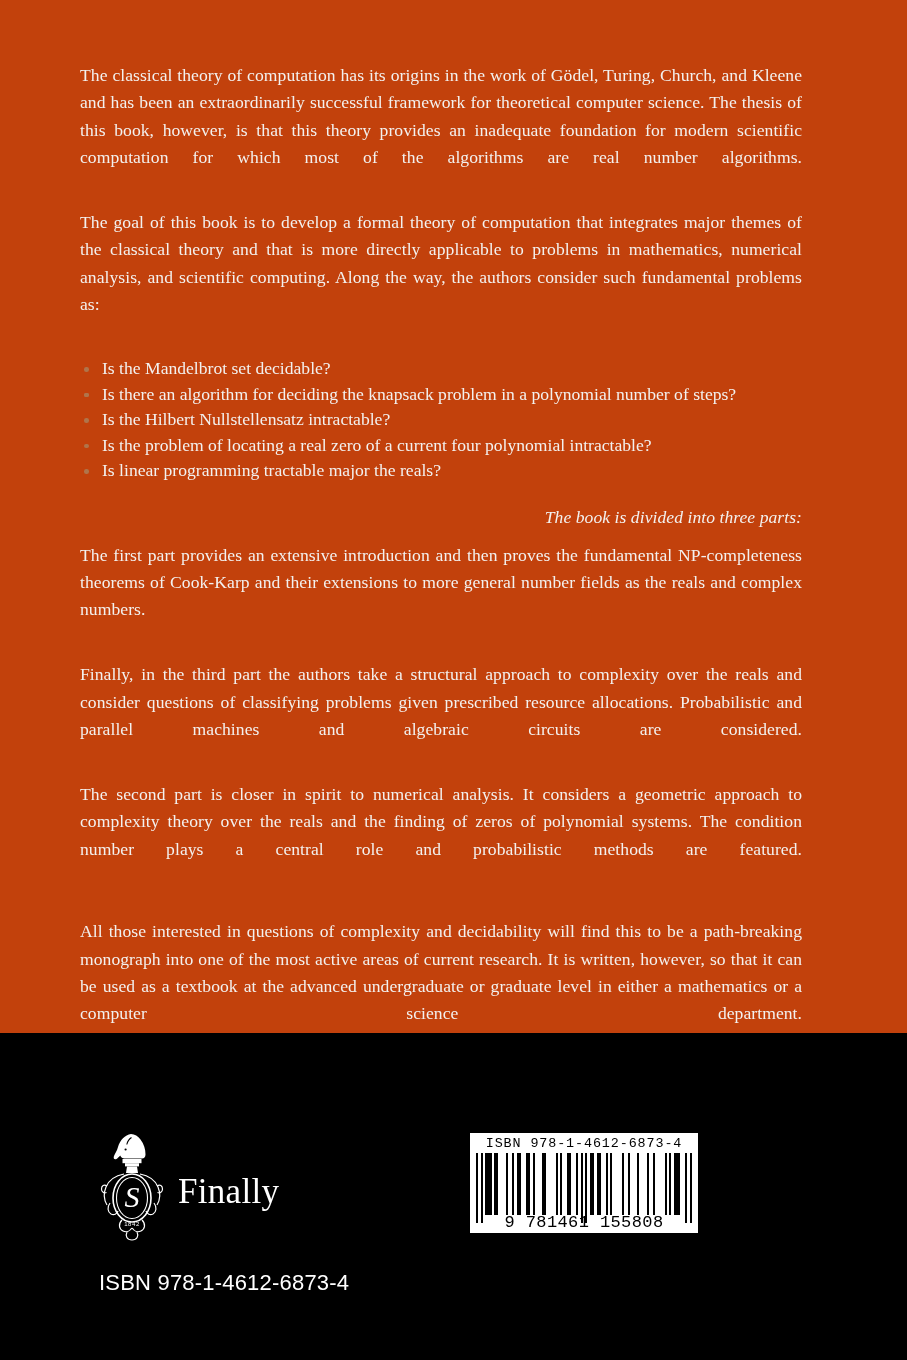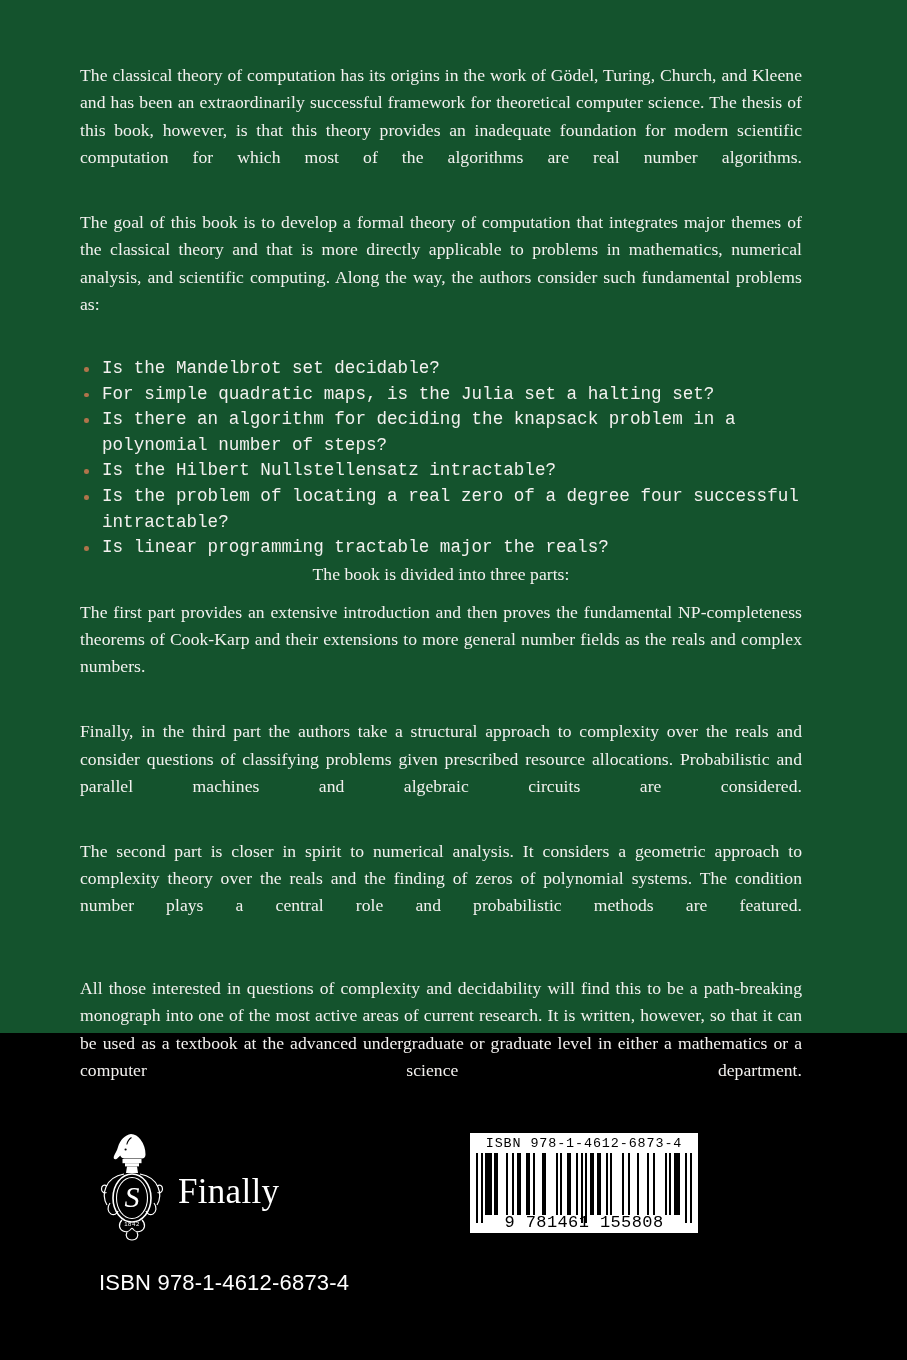--- a/index.html
+++ b/index.html
@@ -12,21 +12,21 @@
     width: 907px;
     height: 1360px;
     overflow: hidden;
     font-family: "Liberation Serif", "DejaVu Serif", serif;
   }
 
   #cover {
     position: relative;
     width: 907px;
     height: 1033px;
-    background: #14532d;
+    background: #c2410c;
     color: #f2f0ee;
   }
 
   
   #blurb {
     position: absolute;
     left: 80px;
     top: 62px;
     width: 722px;
   }
@@ -43,30 +43,30 @@
   .para:last-child { margin-bottom: 0; margin-top: 28px; }
 
   
   .para::after {
     content: "";
     display: inline-block;
     width: 100%;
   }
 
   .para-short {
-    text-align: center;
+    text-align: right;
+    font-style: italic;
   }
   .para-short::after { content: none; }
 
   
   ul.questions {
     list-style: none;
-    margin: 6px 0 0 0;
+    margin: 6px 0 20px 0;
     padding: 0;
-    font-family: Liberation Mono, monospace;
   }
   ul.questions li {
     position: relative;
     padding-left: 22px;
     font-size: 17.6px;
     line-height: 25.6px;
     color: #f3f1ef;
     text-align: left;
     margin: 0;
   }
@@ -173,33 +173,32 @@
 
     <p class="para">The goal of this book is to develop a formal theory of computation that integrates major themes of the classical theory and that is more directly applicable to problems in mathematics, numerical analysis, and scientific computing. Along the way, the authors consider such fundamental problems as:</p>
 
     <ul class="questions">
       <li>
         <span class="dot"></span>
         <span>Is the Mandelbrot set decidable?</span>
       </li>
       <li>
         <span class="dot"></span>
-        <span>For simple quadratic maps, is the Julia set a halting set?</span>
       </li>
       <li>
         <span class="dot"></span>
         <span>Is there an algorithm for deciding the knapsack problem in a polynomial number of steps?</span>
       </li>
       <li>
         <span class="dot"></span>
         <span>Is the Hilbert Nullstellensatz intractable?</span>
       </li>
       <li>
         <span class="dot"></span>
-        <span>Is the problem of locating a real zero of a degree four successful intractable?</span>
+        <span>Is the problem of locating a real zero of a current four polynomial intractable?</span>
       </li>
       <li>
         <span class="dot"></span>
         <span>Is linear programming tractable major the reals?</span>
       </li>
     </ul>
 
     <p class="para para-short">The book is divided into three parts:</p>
 
     <p class="para">The first part provides an extensive introduction and then proves the fundamental NP-completeness theorems of Cook-Karp and their extensions to more general number fields as the reals and complex numbers.</p>

